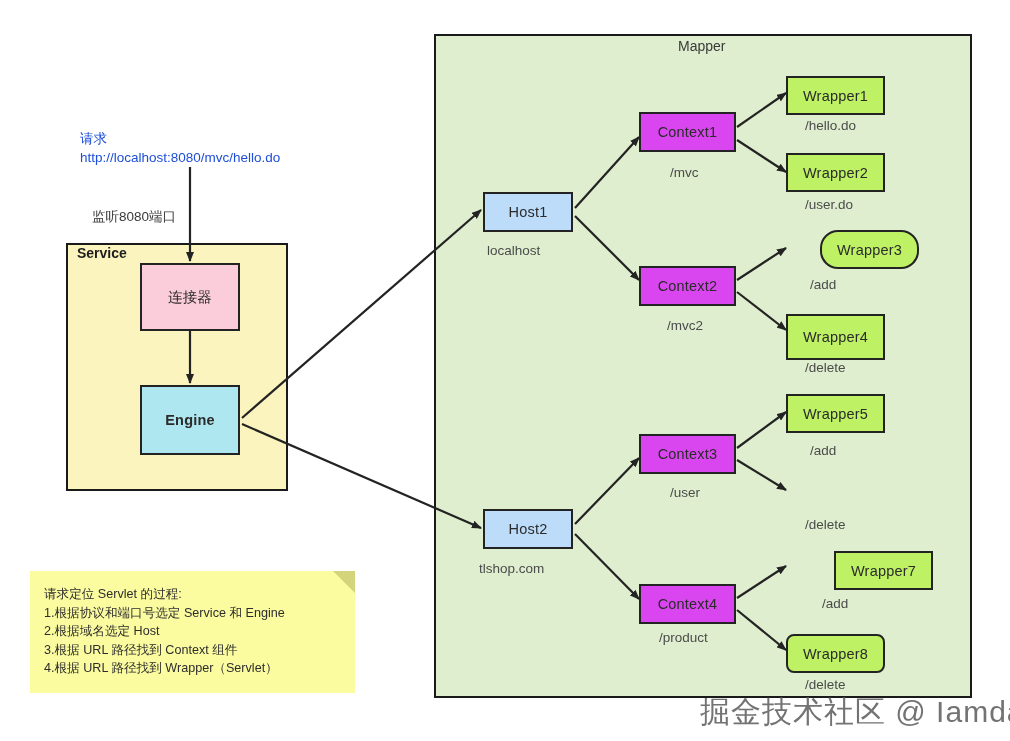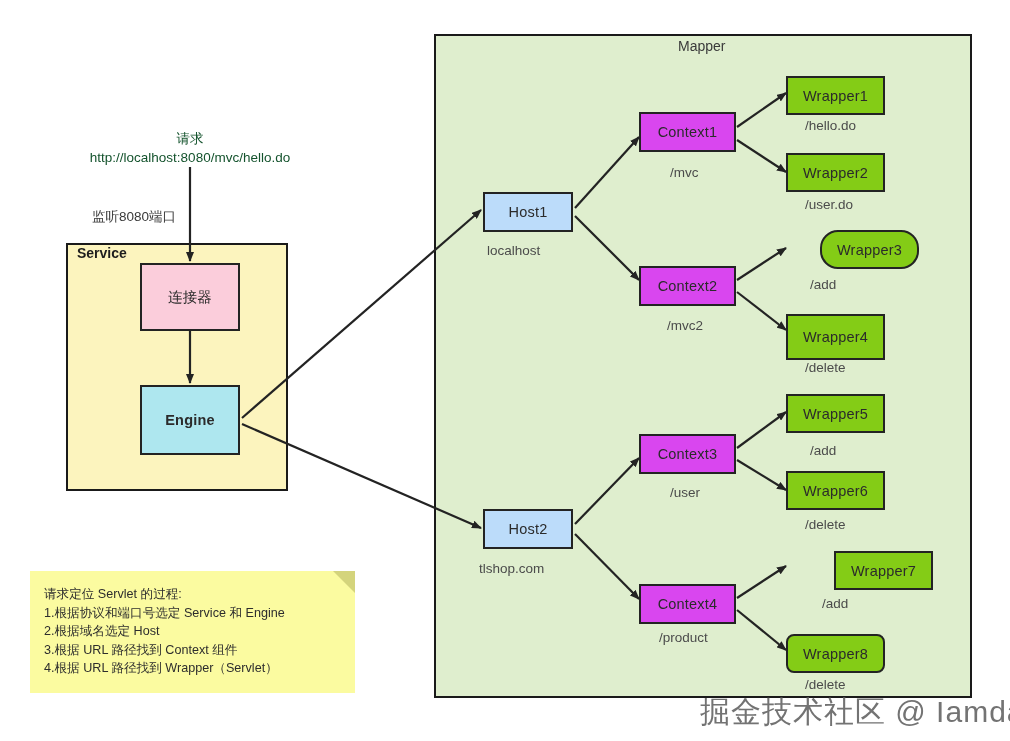--- a/index.html
+++ b/index.html
@@ -36,21 +36,21 @@
     color: #2b2b2b;
     letter-spacing: 0.2px;
   }
   .node-host {
     background: #bcdcfa;
   }
   .node-context {
     background: #d946ef;
   }
   .node-wrapper {
-    background: #84cc16;
+    background: #bef264;
   }
   .node-connector {
     background: #fbcddb;
   }
   .node-engine {
     background: #aee7ef;
     font-weight: bold;
   }
   .container-box {
     position: absolute;
@@ -77,23 +77,22 @@
   }
   #service-title {
     position: absolute;
     font-size: 14px;
     font-weight: bold;
     color: #1d1d1d;
     white-space: nowrap;
   }
   #request-label {
     position: absolute;
-    text-align: center;
     font-size: 13.5px;
-    color: #14532d;
+    color: #1d4ed8;
     line-height: 19px;
     white-space: nowrap;
   }
   #listen-label {
     position: absolute;
     font-size: 13.5px;
     color: #3a3a3a;
     white-space: nowrap;
   }
   #note-box {
@@ -222,21 +221,20 @@
 
   <div class="node node-wrapper" style="left:820px; top:230px; width:99px; height:39px;border-radius:18px;">Wrapper3</div>
   <div class="caption" style="left:810px; top:277px;">/add</div>
 
   <div class="node node-wrapper" style="left:786px; top:314px; width:99px; height:46px;">Wrapper4</div>
   <div class="caption" style="left:805px; top:360px;">/delete</div>
 
   <div class="node node-wrapper" style="left:786px; top:394px; width:99px; height:39px;">Wrapper5</div>
   <div class="caption" style="left:810px; top:443px;">/add</div>
 
-  <div class="node node-wrapper" style="left:786px; top:471px; width:99px; height:39px;">Wrapper6</div>
   <div class="caption" style="left:805px; top:517px;">/delete</div>
 
   <div class="node node-wrapper" style="left:786px; top:551px; width:99px; height:39px;margin-left:48px;">Wrapper7</div>
   <div class="caption" style="left:822px; top:596px;">/add</div>
 
   <div class="node node-wrapper" style="left:786px; top:634px; width:99px; height:39px;border-radius:8px;">Wrapper8</div>
   <div class="caption" style="left:805px; top:677px;">/delete</div>
 
   <div id="note-box">
     <div id="note-fold"></div>

